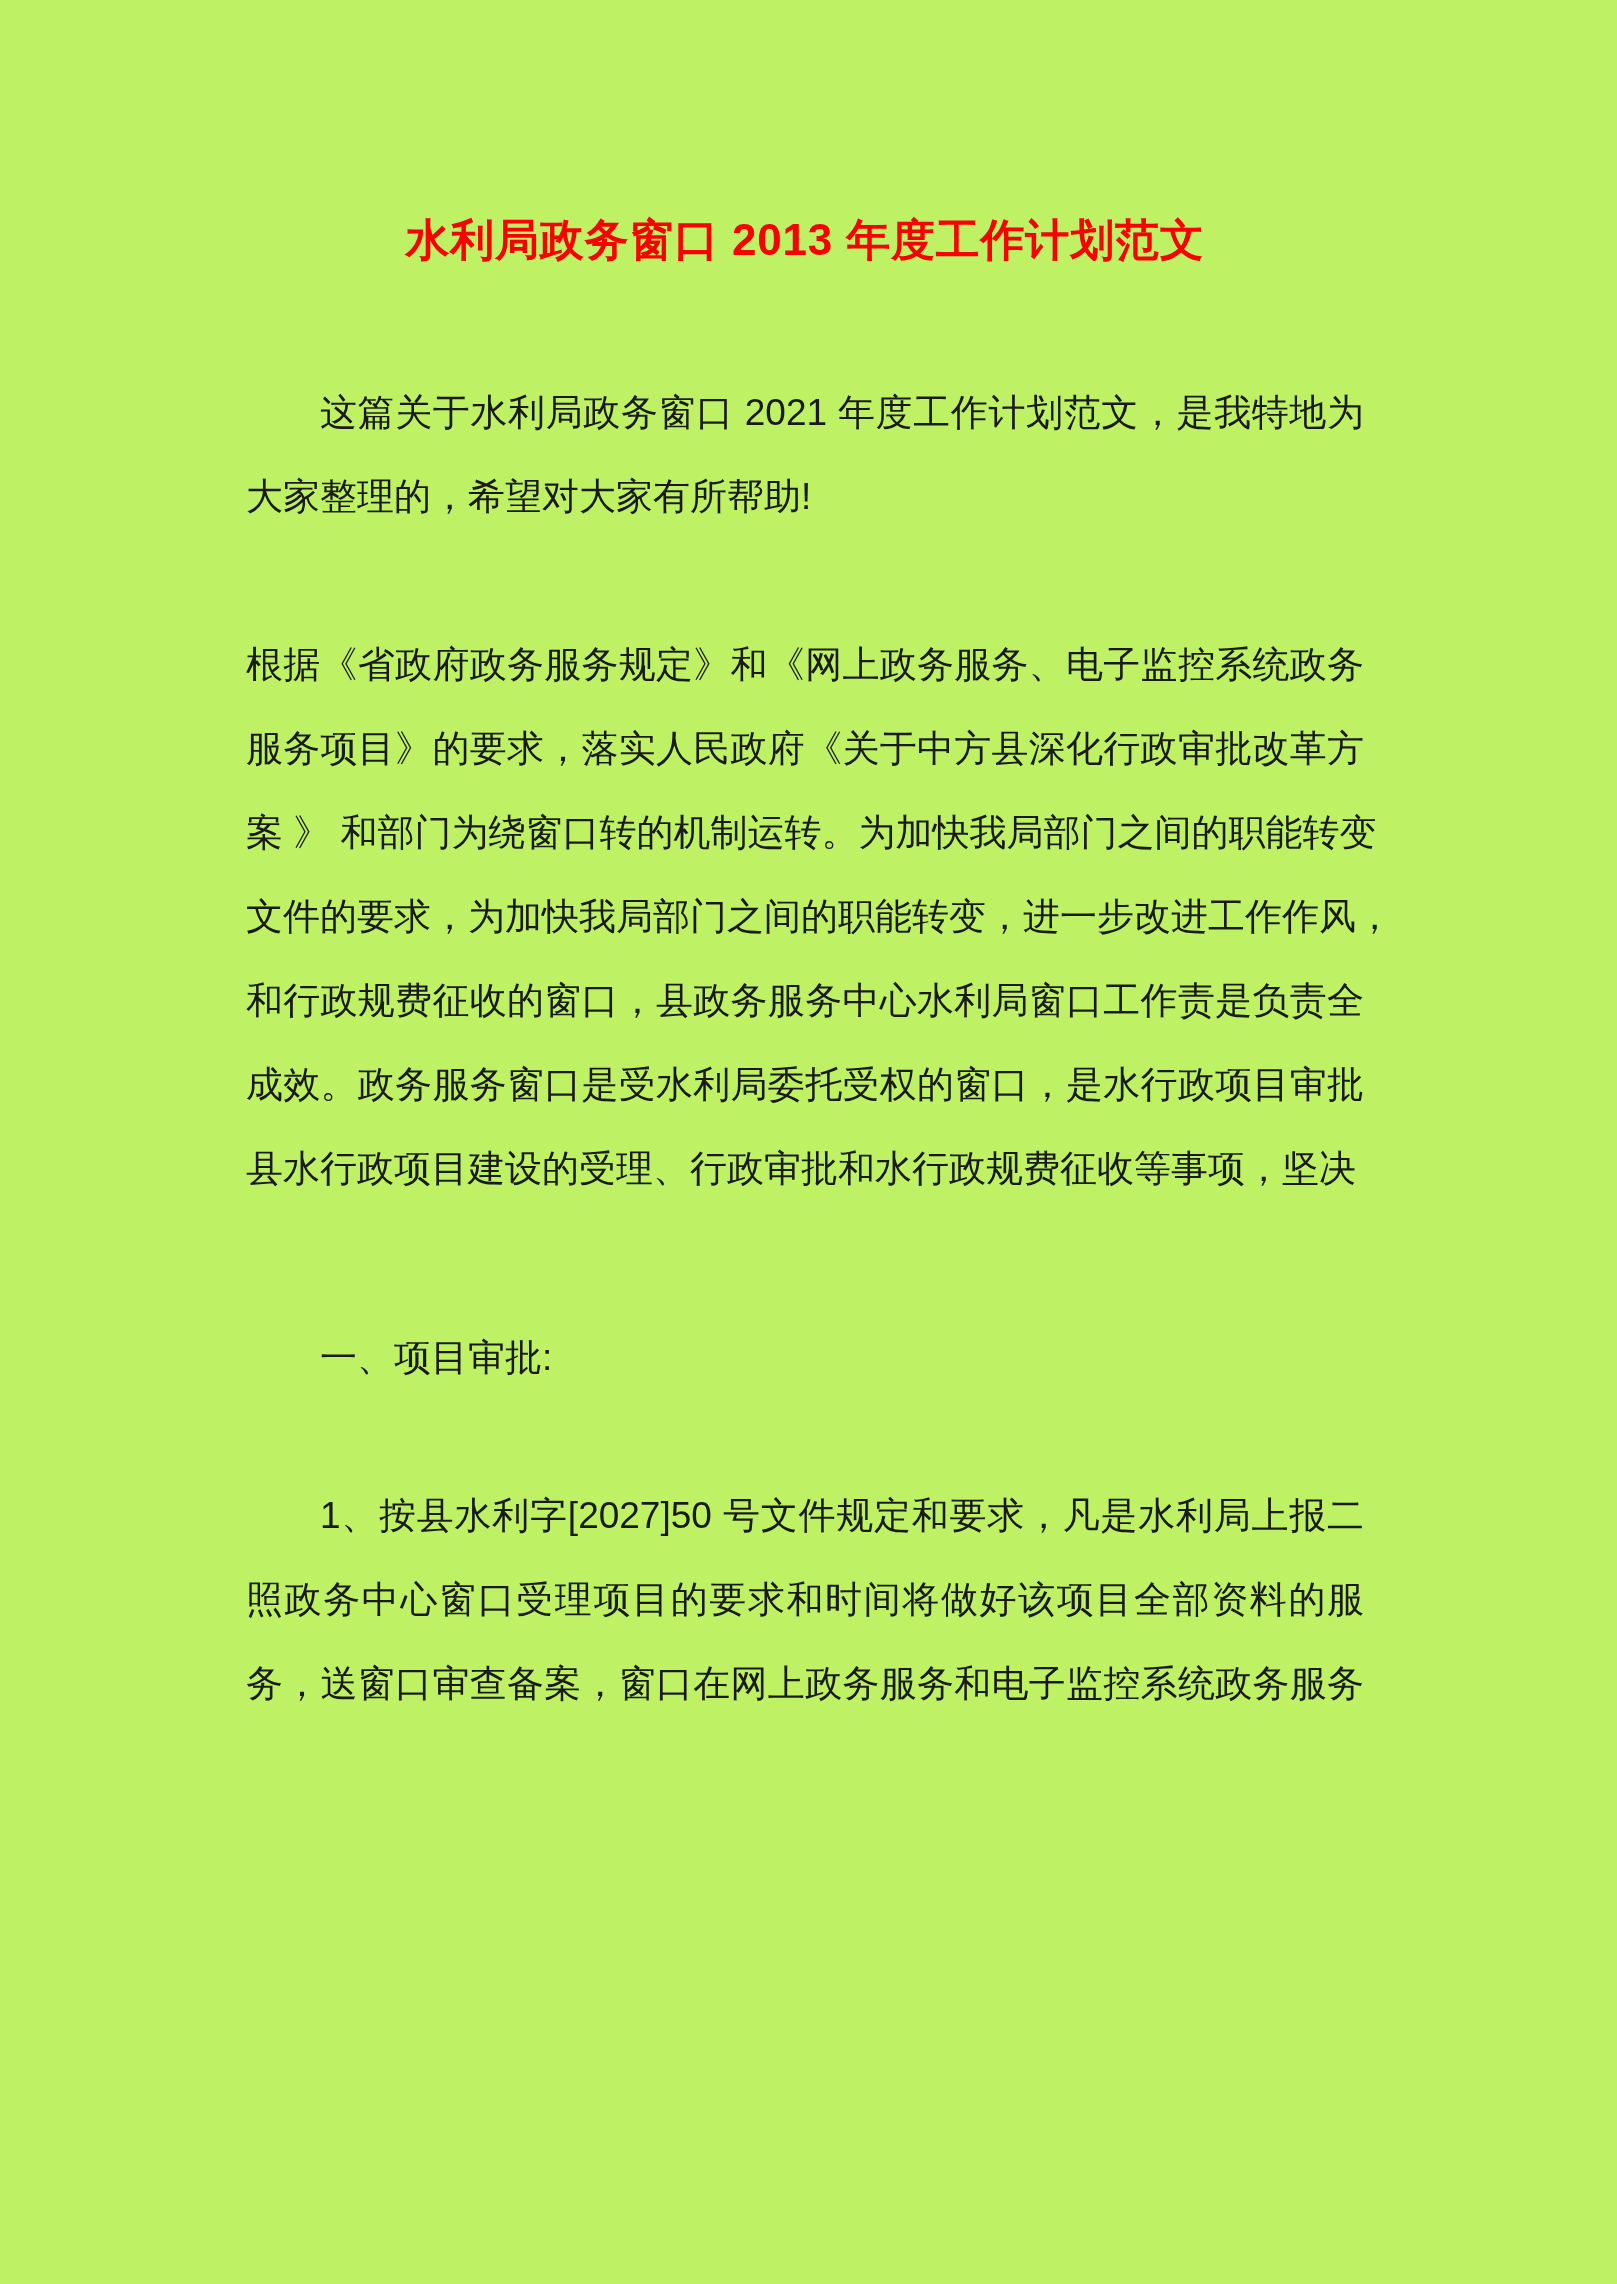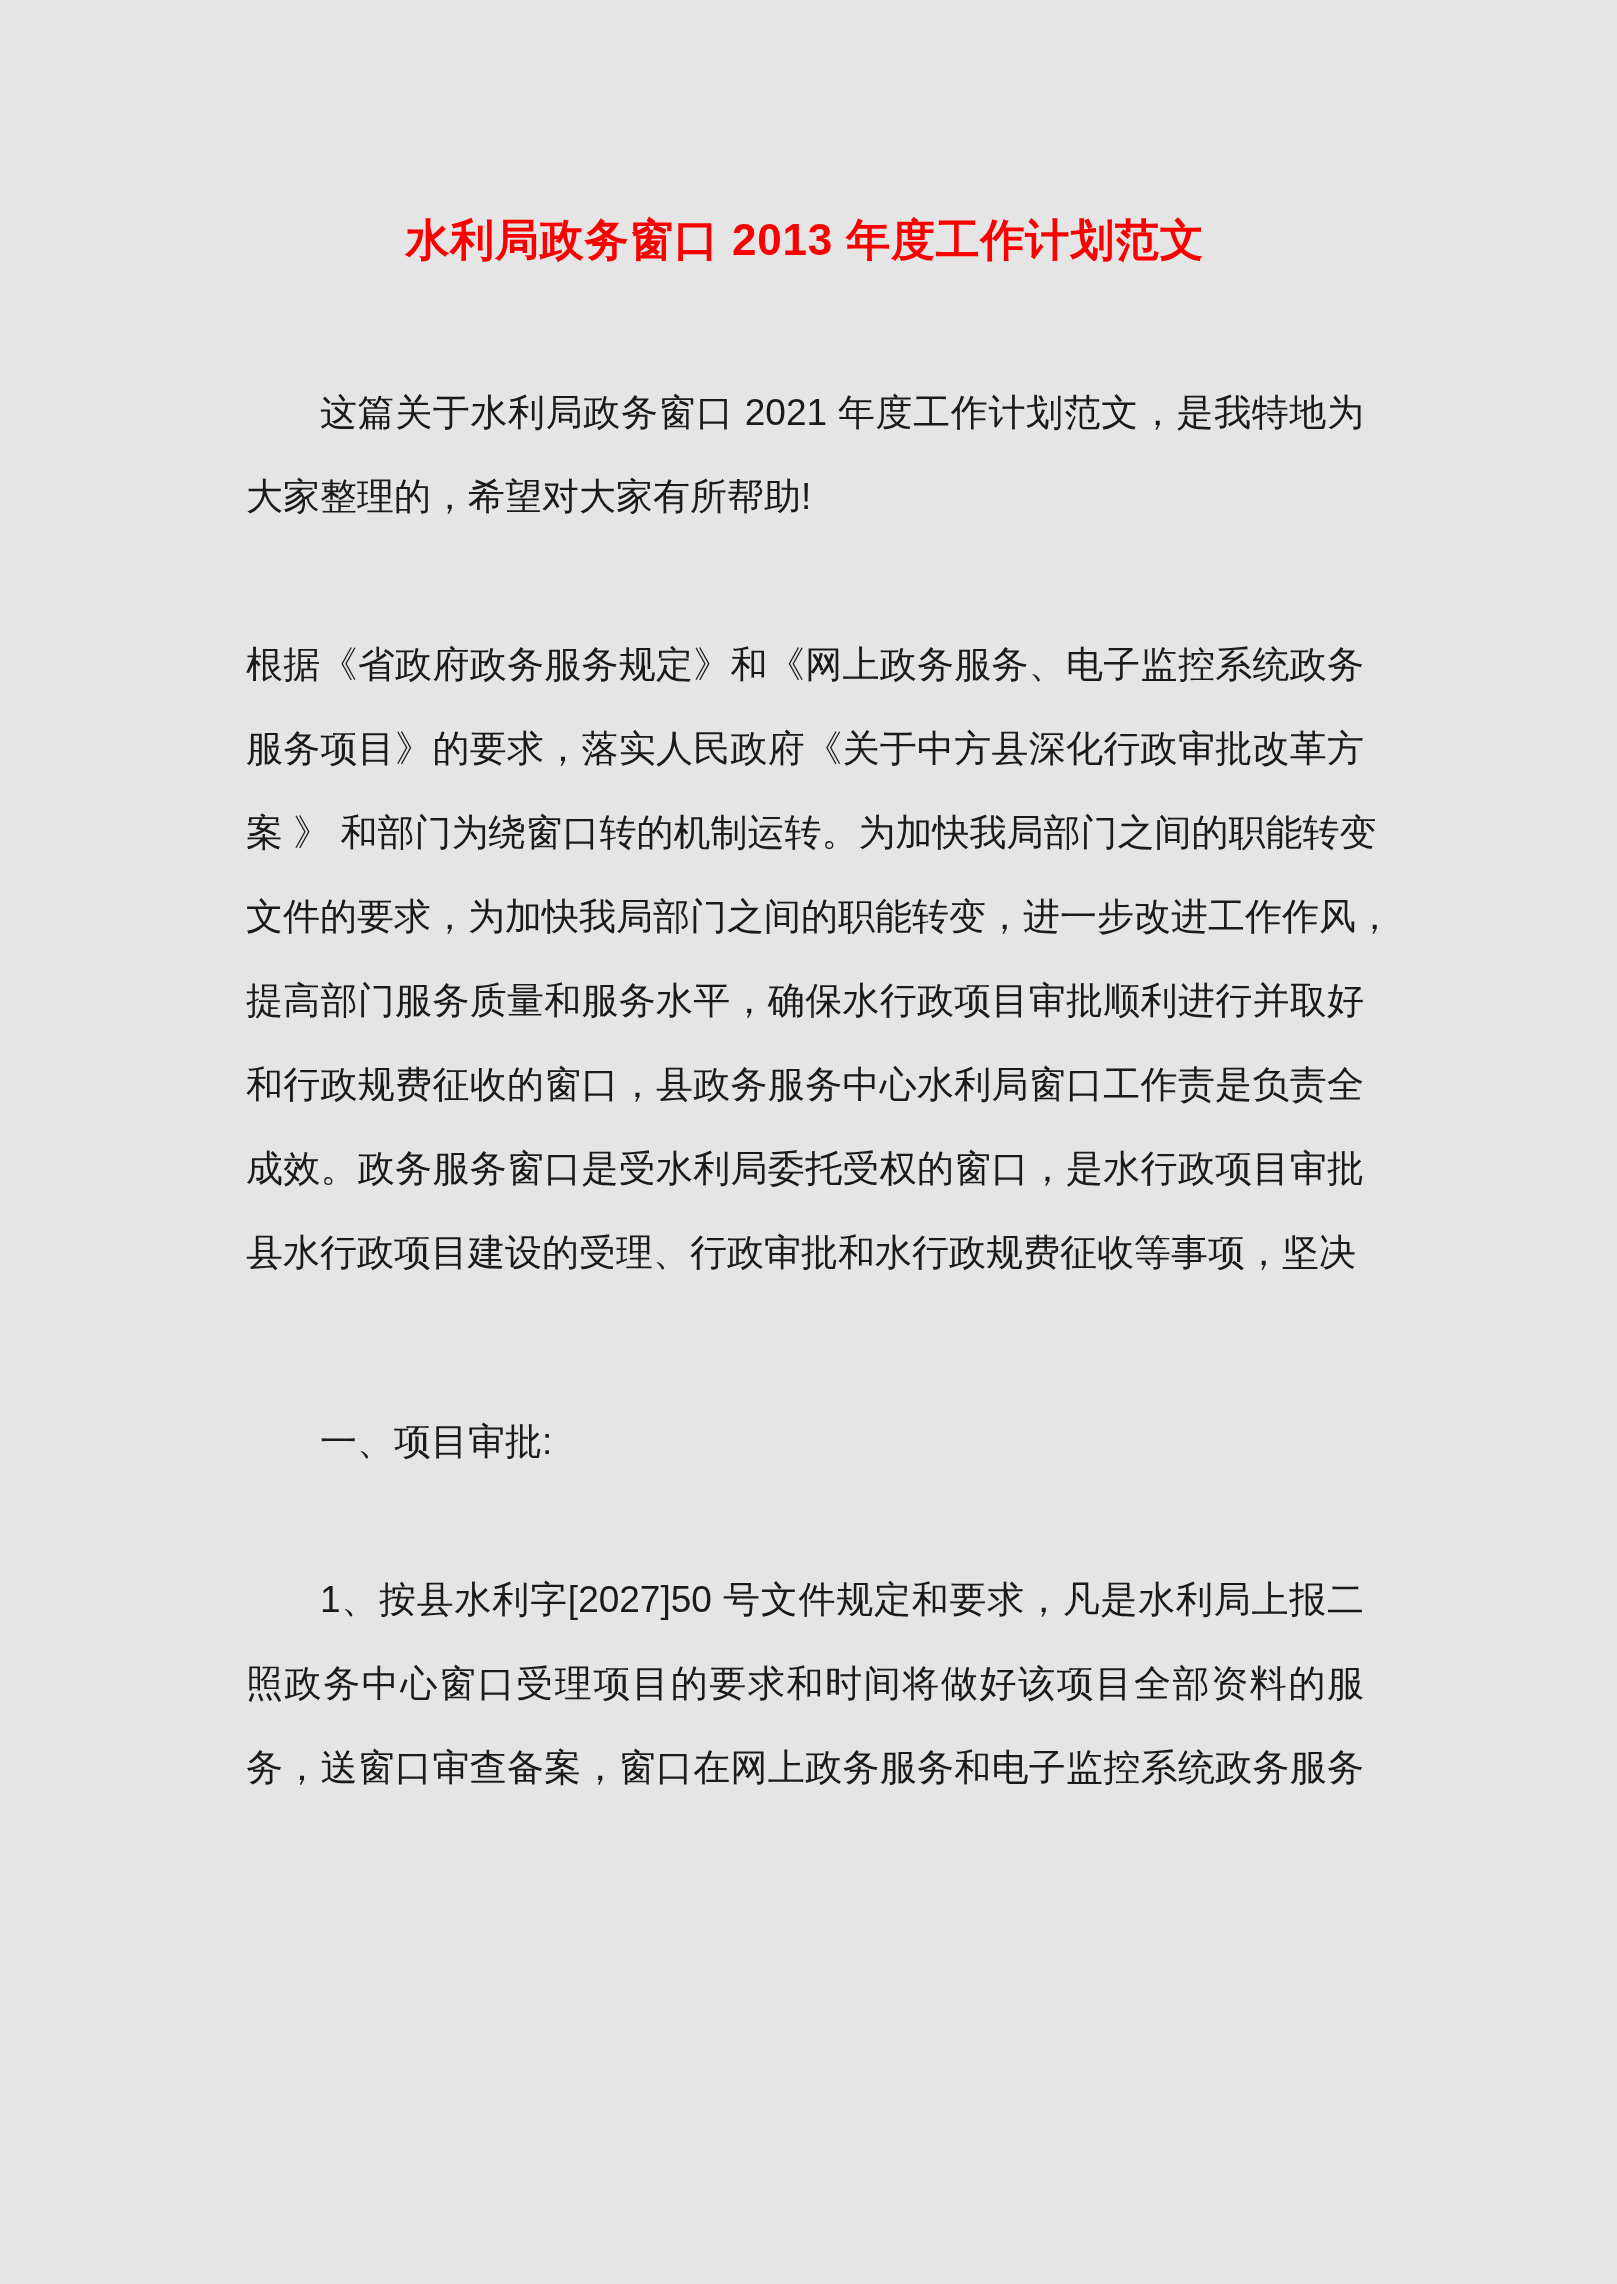--- a/index.html
+++ b/index.html
@@ -10,21 +10,21 @@
   body {
     width: 1617px;
     height: 2284px;
     font-family: "Liberation Sans", "DejaVu Sans", sans-serif;
     color: #1a1a1a;
   }
   .page {
     box-sizing: border-box;
     width: 1617px;
     height: 2284px;
-    background: #e5e5e5;
+    background: #bef264;
     padding: 212px 253px 0 246px;
     overflow: hidden;
   }
   .title {
     margin: 0 0 103px 0;
     font-size: 44px;
     font-weight: bold;
     line-height: 56px;
     text-align: center;
     white-space: nowrap;
@@ -67,21 +67,20 @@
   <div class="para indent mb-100">
       <div class="line">这篇关于水利局政务窗口 2021 年度工作计划范文，是我特地为</div>
       <div class="line">大家整理的，希望对大家有所帮助!</div>
     </div>
 
   <div class="para mb-125">
       <div class="line">根据《省政府政务服务规定》和《网上政务服务、电子监控系统政务</div>
       <div class="line">服务项目》的要求，落实人民政府《关于中方县深化行政审批改革方</div>
       <div class="line">案 》 和部门为绕窗口转的机制运转。为加快我局部门之间的职能转变</div>
       <div class="line">文件的要求，为加快我局部门之间的职能转变，进一步改进工作作风，</div>
-      <div class="line">提高部门服务质量和服务水平，确保水行政项目审批顺利进行并取好</div>
       <div class="line">和行政规费征收的窗口，县政务服务中心水利局窗口工作责是负责全</div>
       <div class="line">成效。政务服务窗口是受水利局委托受权的窗口，是水行政项目审批</div>
       <div class="line">县水行政项目建设的受理、行政审批和水行政规费征收等事项，坚决</div>
     </div>
 
   <div class="para indent mb-88">
       <div class="line">一、项目审批:</div>
     </div>
 
   <div class="para indent cont">

